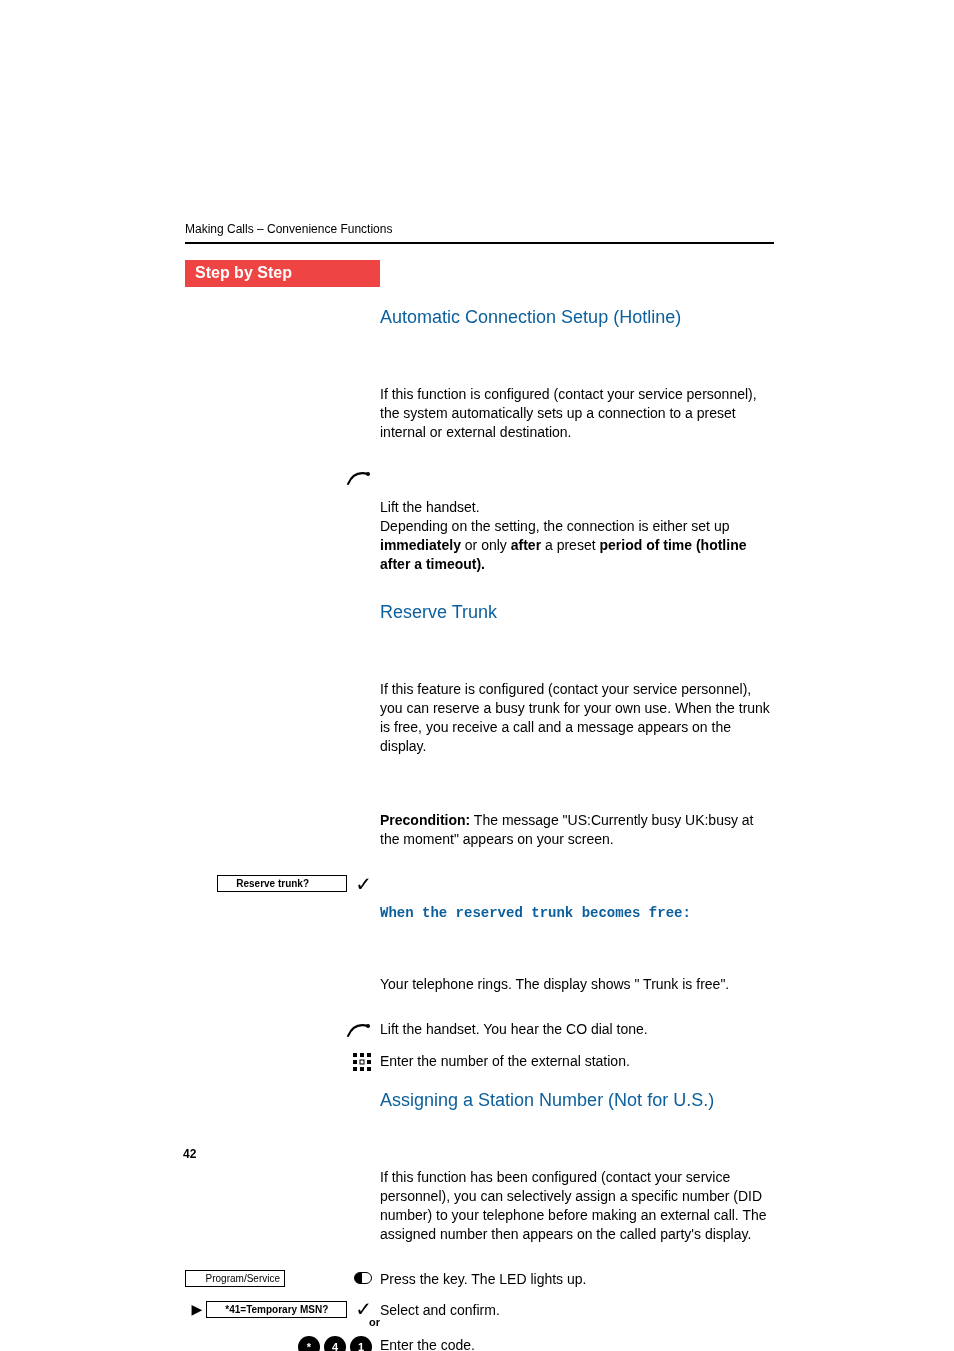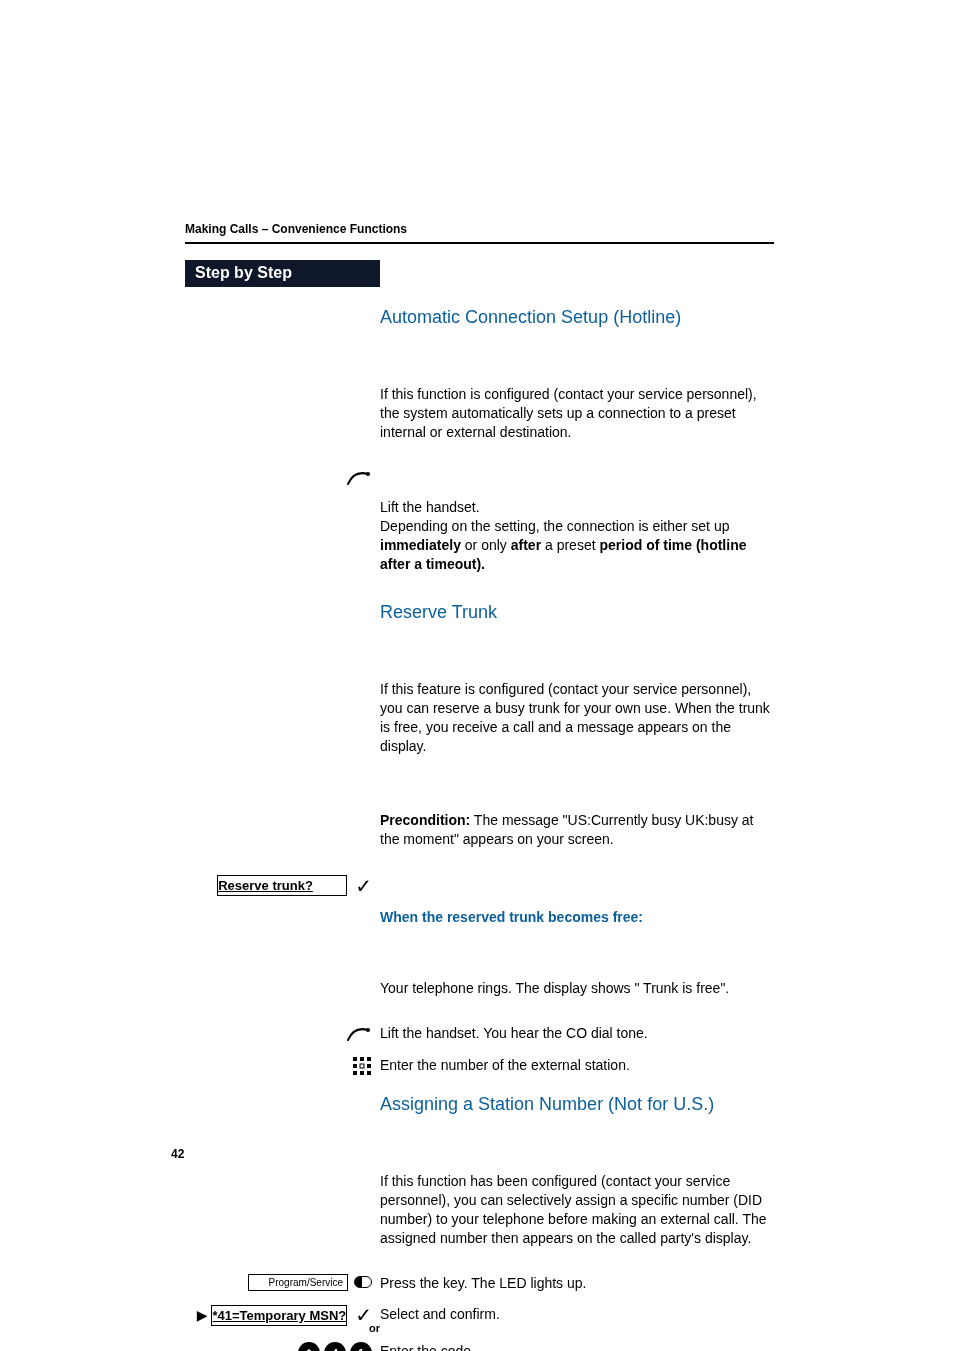--- a/index.html
+++ b/index.html
@@ -15,27 +15,27 @@
       color: #000;
       position: relative;
     }
     .page {
       padding: 222px 180px 0 185px;
       position: relative;
       height: 100%;
     }
     .header-line {
       font-size: 12px;
-      font-weight: bold;
+      font-weight: normal;
       padding-bottom: 6px;
       border-bottom: 2px solid #000;
       margin-bottom: 16px;
     }
     .step-bar {
-      background: #0f172a;
+      background: #ef4444;
       color: #fff;
       font-weight: bold;
       font-size: 16px;
       padding: 4px 10px 5px 10px;
       width: 195px;
       margin-bottom: 18px;
     }
     .content-row {
       display: flex;
       align-items: flex-start;
@@ -65,27 +65,26 @@
       font-size: 14px;
       font-weight: bold;
       margin-bottom: 10px;
     }
     .para {
       margin-bottom: 14px;
       margin-top: 30px;
     }
     .display-box {
       border: 1px solid #000;
-      font-size: 13px;
-      font-weight: bold;
-      padding: 2px 0;
+      font-size: 10px;
+      font-weight: bold;
+      padding: 2px 18px;
       min-width: 130px;
       text-align: left;
       background: #fff;
-      text-decoration: underline;
     }
     .key-box {
       border: 1px solid #000;
       font-size: 10px;
       padding: 2px 4px;
       min-width: 100px;
       text-align: right;
       background: #fff;
     }
     .check {
@@ -131,21 +130,21 @@
       color: #fff;
       font-size: 11px;
       font-weight: bold;
       display: inline-flex;
       align-items: center;
       justify-content: center;
     }
     .page-num {
       position: absolute;
       bottom: 190px;
-      left: 171px;
+      left: 183px;
       font-size: 12px;
       font-weight: bold;
     }
     .icon-slot svg {
       display: block;
     }
   </style>
 </head>
 <body>
 
@@ -208,21 +207,21 @@
     </div>
   </div>
 
   <div class="content-row">
     <div class="left-col" style="align-items:center;">
       <div class="display-box">Reserve trunk?</div>
       <span class="check">✓</span>
     </div>
   </div>
 
-  <div class="content-row" style="margin-top:6px;">
+  <div class="content-row" style="margin-top:6px;font-family:Liberation Mono, monospace;">
     <div class="left-col"></div>
     <div class="right-col">
       <p class="sub-heading">When the reserved trunk becomes free:</p>
     </div>
   </div>
 
   <div class="content-row">
     <div class="left-col"></div>
     <div class="right-col">
       <p class="para">Your telephone rings. The display shows " Trunk is free".</p>
@@ -272,21 +271,21 @@
   </div>
 
   <div class="content-row">
     <div class="left-col"></div>
     <div class="right-col">
       <p class="para">If this function has been configured (contact your service personnel), you can selectively assign a specific number (DID number) to your telephone before making an external call. The assigned number then appears on the called party's display.</p>
     </div>
   </div>
 
   <div class="content-row">
-    <div class="left-col" style="align-items:center;">
+    <div class="left-col" style="align-items:center;justify-content:space-between;">
       <div class="key-box">Program/Service</div>
       <span class="led-circle">
           <span class="half"></span>
         </span>
     </div>
     <div class="right-col">
       <p>Press the key. The LED lights up.</p>
     </div>
   </div>
 

